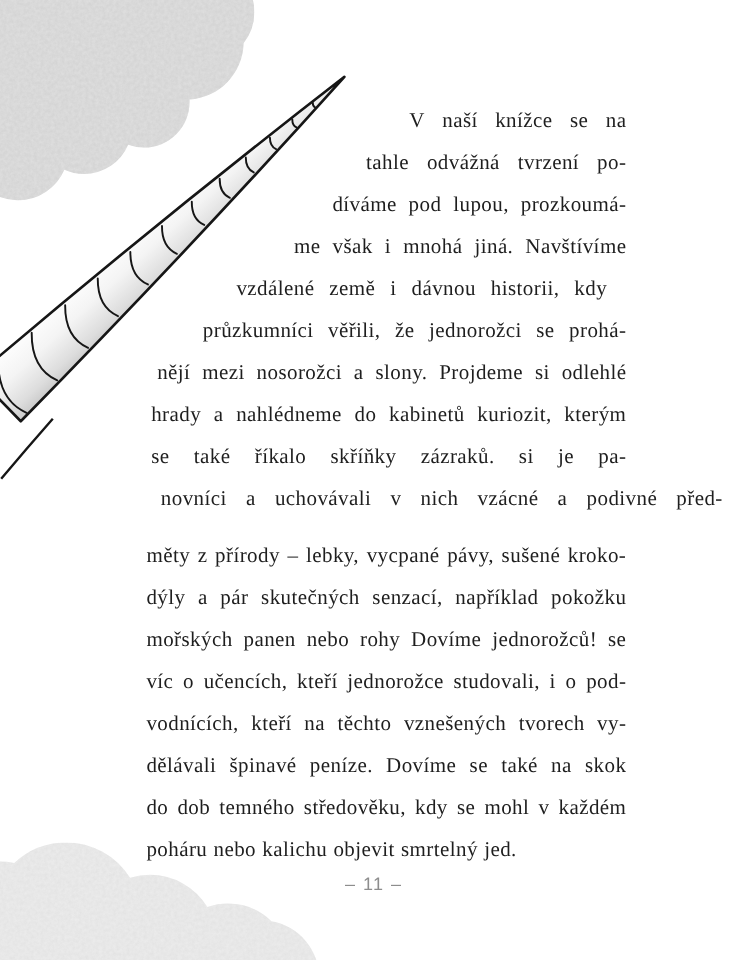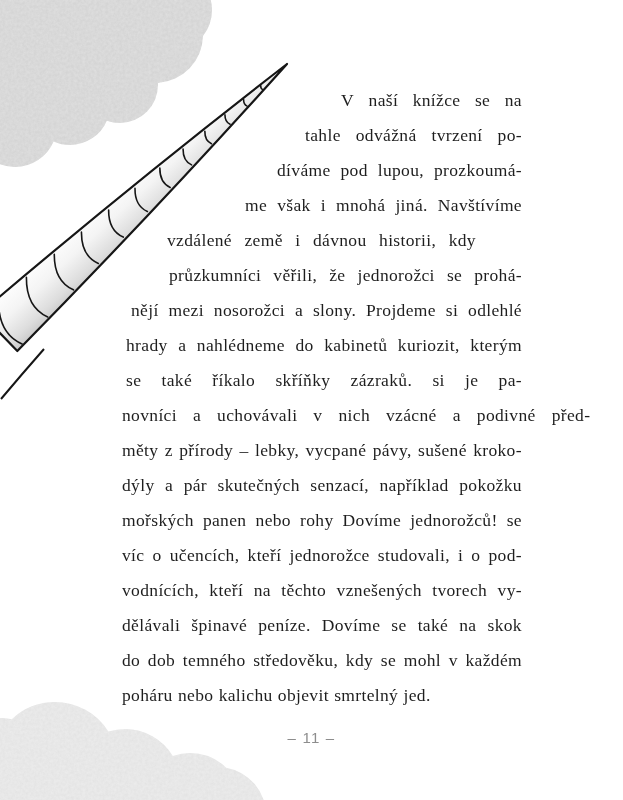--- a/index.html
+++ b/index.html
@@ -129,21 +129,21 @@
         <span>prozkoumá-</span>
       </div>
       <div class="line" style="margin-left: 123px; width: 277px;">
         <span>me</span>
         <span>však</span>
         <span>i</span>
         <span>mnohá</span>
         <span>jiná.</span>
         <span>Navštívíme</span>
       </div>
-      <div class="line" style="margin-left: 45px; width: 309px;">
+      <div class="line" style="margin-left: 75px; width: 309px;">
         <span>vzdálené</span>
         <span>země</span>
         <span>i</span>
         <span>dávnou</span>
         <span>historii,</span>
         <span>kdy</span>
       </div>
       <div class="line" style="margin-left: 47px; width: 353px;">
         <span>průzkumníci</span>
         <span>věřili,</span>
@@ -174,32 +174,32 @@
       <div class="line" style="margin-left: 4px; width: 396px;">
         <span>se</span>
         <span>také</span>
         <span>říkalo</span>
         <span>skříňky</span>
         <span>zázraků.</span>
         <span>si</span>
         <span>je</span>
         <span>pa-</span>
       </div>
-      <div class="line" style="margin-left: 0px; width: 400px; gap: 16px;">
+      <div class="line" style="margin-left: 12px; width: 400px; gap: 16px;">
         <span>novníci</span>
         <span>a</span>
         <span>uchovávali</span>
         <span>v</span>
         <span>nich</span>
         <span>vzácné</span>
         <span>a</span>
         <span>podivné</span>
         <span>před-</span>
       </div>
-      <div class="line" style="margin-left: 0px; width: 400px;">
+      <div class="line" style="margin-left: 0px; width: 400px; margin-top: 12px;">
         <span>měty</span>
         <span>z</span>
         <span>přírody</span>
         <span>–</span>
         <span>lebky,</span>
         <span>vycpané</span>
         <span>pávy,</span>
         <span>sušené</span>
         <span>kroko-</span>
       </div>

